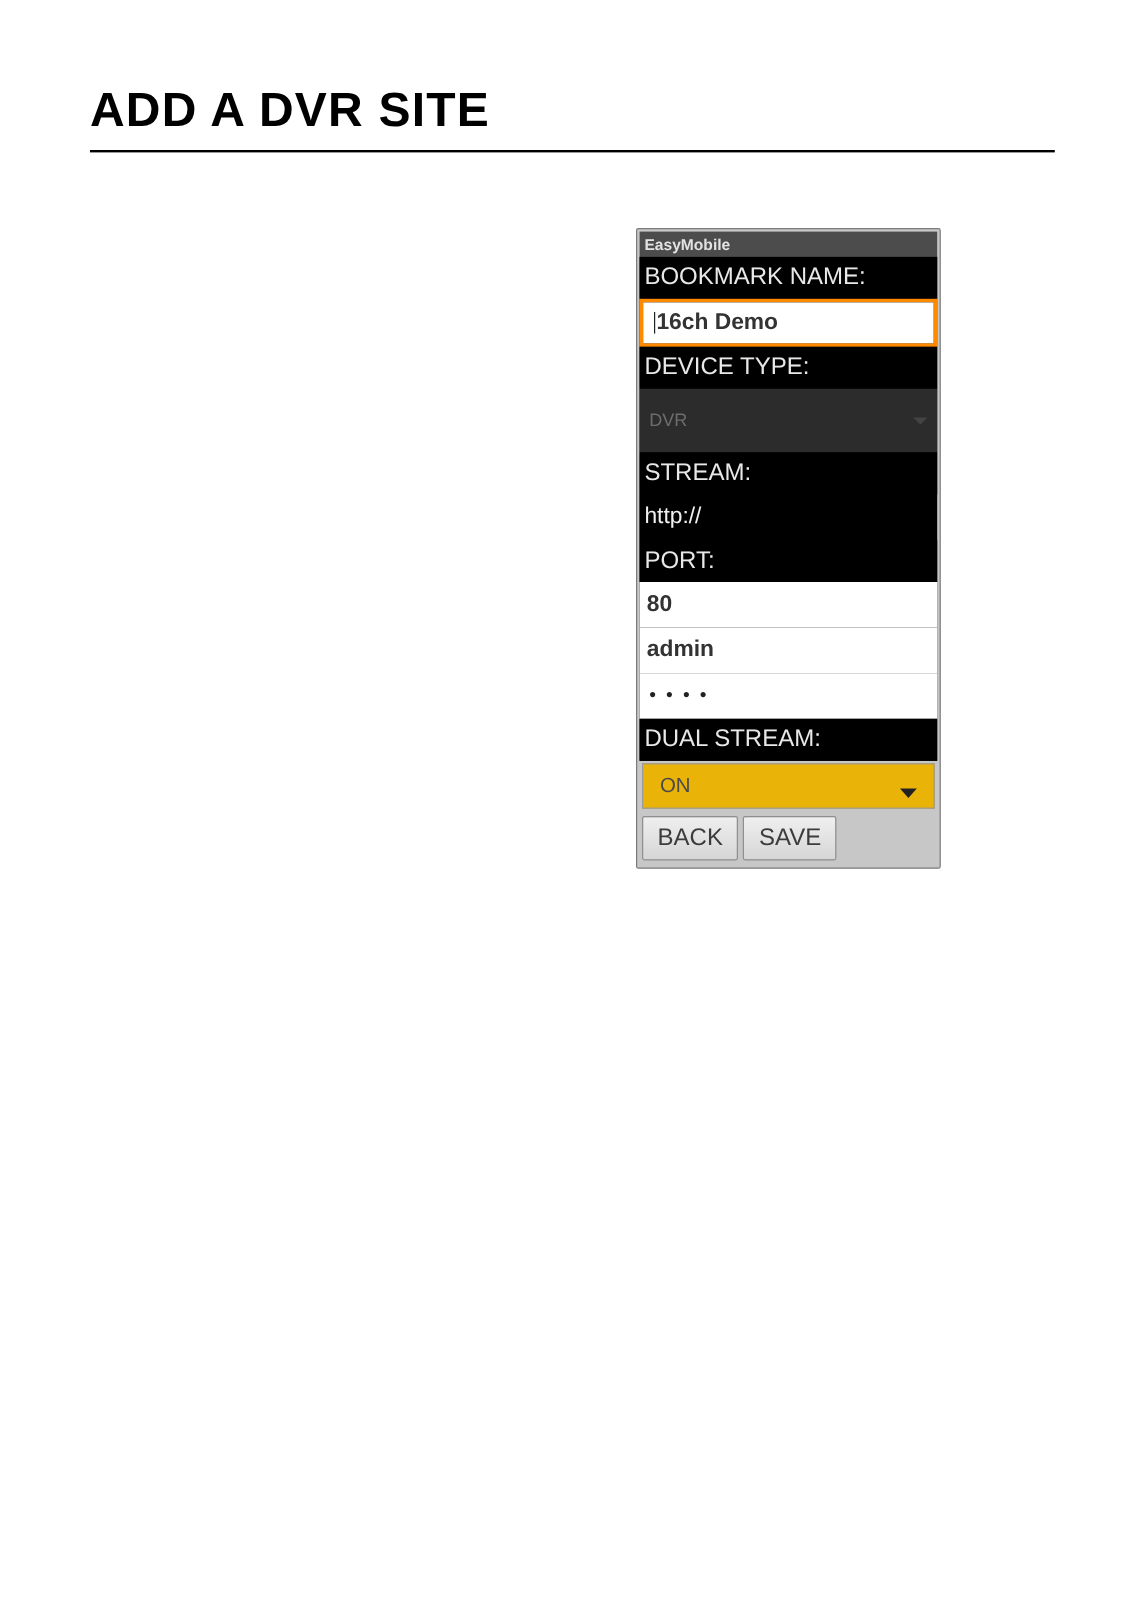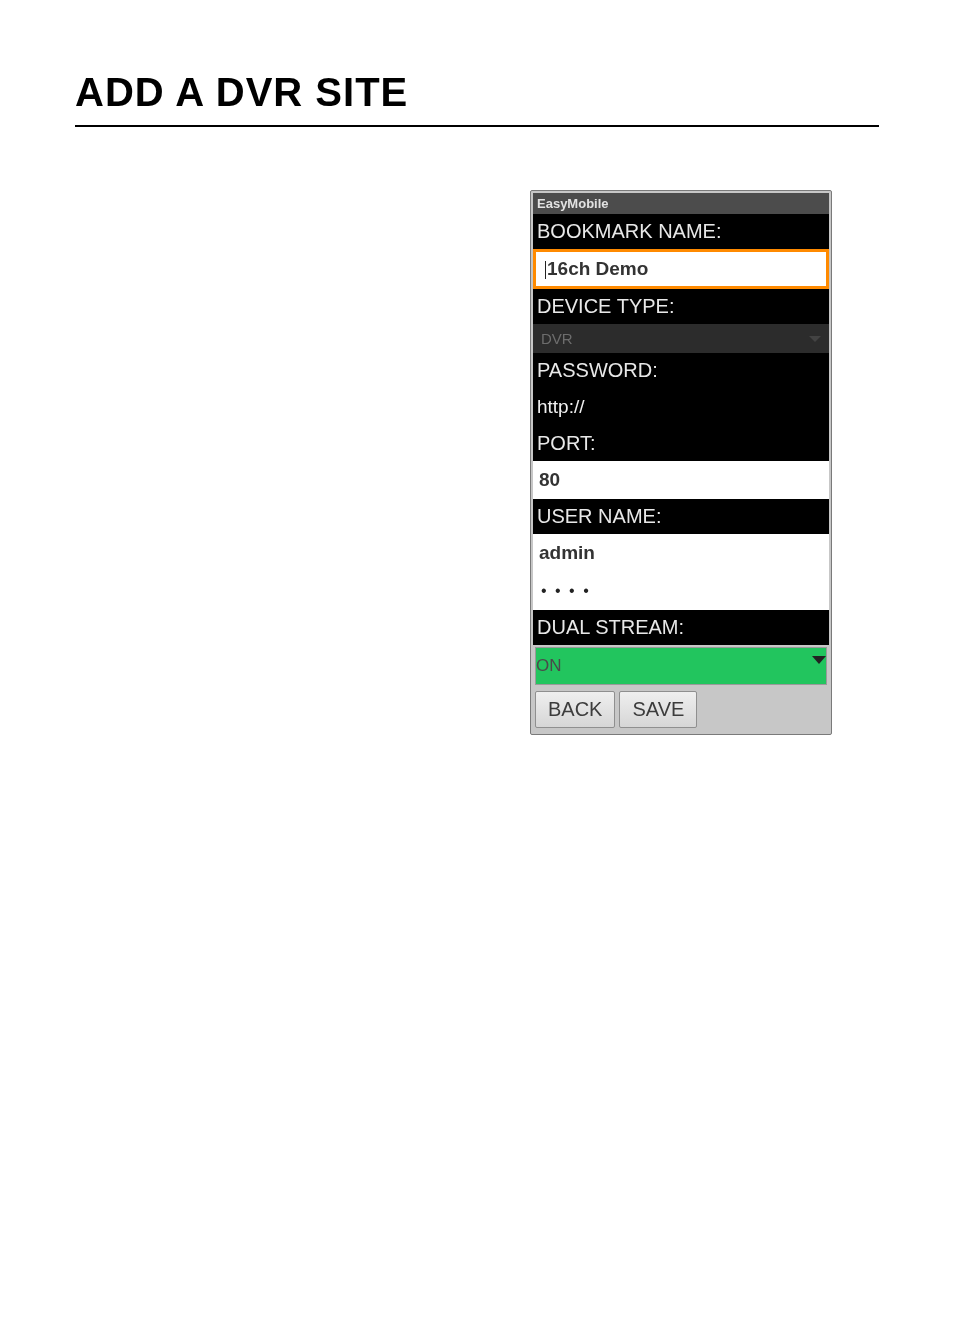--- a/index.html
+++ b/index.html
@@ -24,21 +24,21 @@
   }
   .title-rule {
     border: none;
     border-top: 2px solid #000;
     margin: 0;
   }
   .phone {
     position: absolute;
     left: 530px;
     top: 190px;
-    width: 302px;
+    width: 254px;
     background: #c7c7c7;
     border: 1px solid #7a7a7a;
     border-radius: 2px;
     padding: 2px;
     box-sizing: border-box;
   }
   .phone-inner {
     background: #c7c7c7;
   }
   .app-titlebar {
@@ -78,21 +78,21 @@
   .active-border {
     border: 3px solid #ff8a00;
   }
   .active-border .text-input {
     padding: 6px 6px 6px 9px;
   }
   .dark-select {
     background: #2c2c2c;
     color: #6d6d6d;
     font-size: 15px;
-    padding: 6px 8px;
+    padding: 18px 8px;
     display: flex;
     align-items: center;
     justify-content: space-between;
     font-family: "Segoe UI", Arial, Helvetica, sans-serif;
   }
   .chev {
     width: 0; height: 0;
     border-left: 6px solid transparent;
     border-right: 6px solid transparent;
     border-top: 6px solid #5a5a5a;
@@ -121,26 +121,26 @@
   }
   .password-dots {
     font-family: Arial, Helvetica, sans-serif;
     letter-spacing: 2px;
     font-size: 16px;
     padding: 10px 8px;
     background: #ffffff;
     color: #222;
   }
   .light-select {
-    background: #22c55e;
+    background: #eab308;
     color: #4a4a4a;
     font-size: 17px;
-    padding: 8px 0;
-    display: flex;
-    align-items: flex-start;
+    padding: 8px 14px;
+    display: flex;
+    align-items: flex-end;
     justify-content: space-between;
     font-family: "Segoe UI", Arial, Helvetica, sans-serif;
     border: 1px solid #9a9a9a;
     margin: 2px;
   }
   .chev-dark {
     width: 0; height: 0;
     border-left: 7px solid transparent;
     border-right: 7px solid transparent;
     border-top: 8px solid #222;
@@ -189,31 +189,30 @@
         <div class="input-wrap active-border">
           <div class="text-input"><span class="caret"></span><span>16ch Demo</span></div>
         </div>
 
         <div class="field-label">DEVICE TYPE:</div>
         <div class="dark-select">
           <span>DVR</span>
           <span class="chev"></span>
         </div>
 
-        <div class="field-label">PASSWORD:</div>
+        <div class="field-label">STREAM:</div>
         <div class="addr-row">
           <div class="addr-prefix">http://</div>
         </div>
 
         <div class="field-label">PORT:</div>
         <div class="input-wrap">
           <input class="text-input" type="text" value="80" style="">
         </div>
 
-        <div class="field-label">USER NAME:</div>
         <div class="input-wrap">
           <input class="text-input" type="text" value="admin" style="">
         </div>
 
         <div class="input-wrap">
           <div class="password-dots">• • • •</div>
         </div>
 
         <div class="field-label">DUAL STREAM:</div>
 

